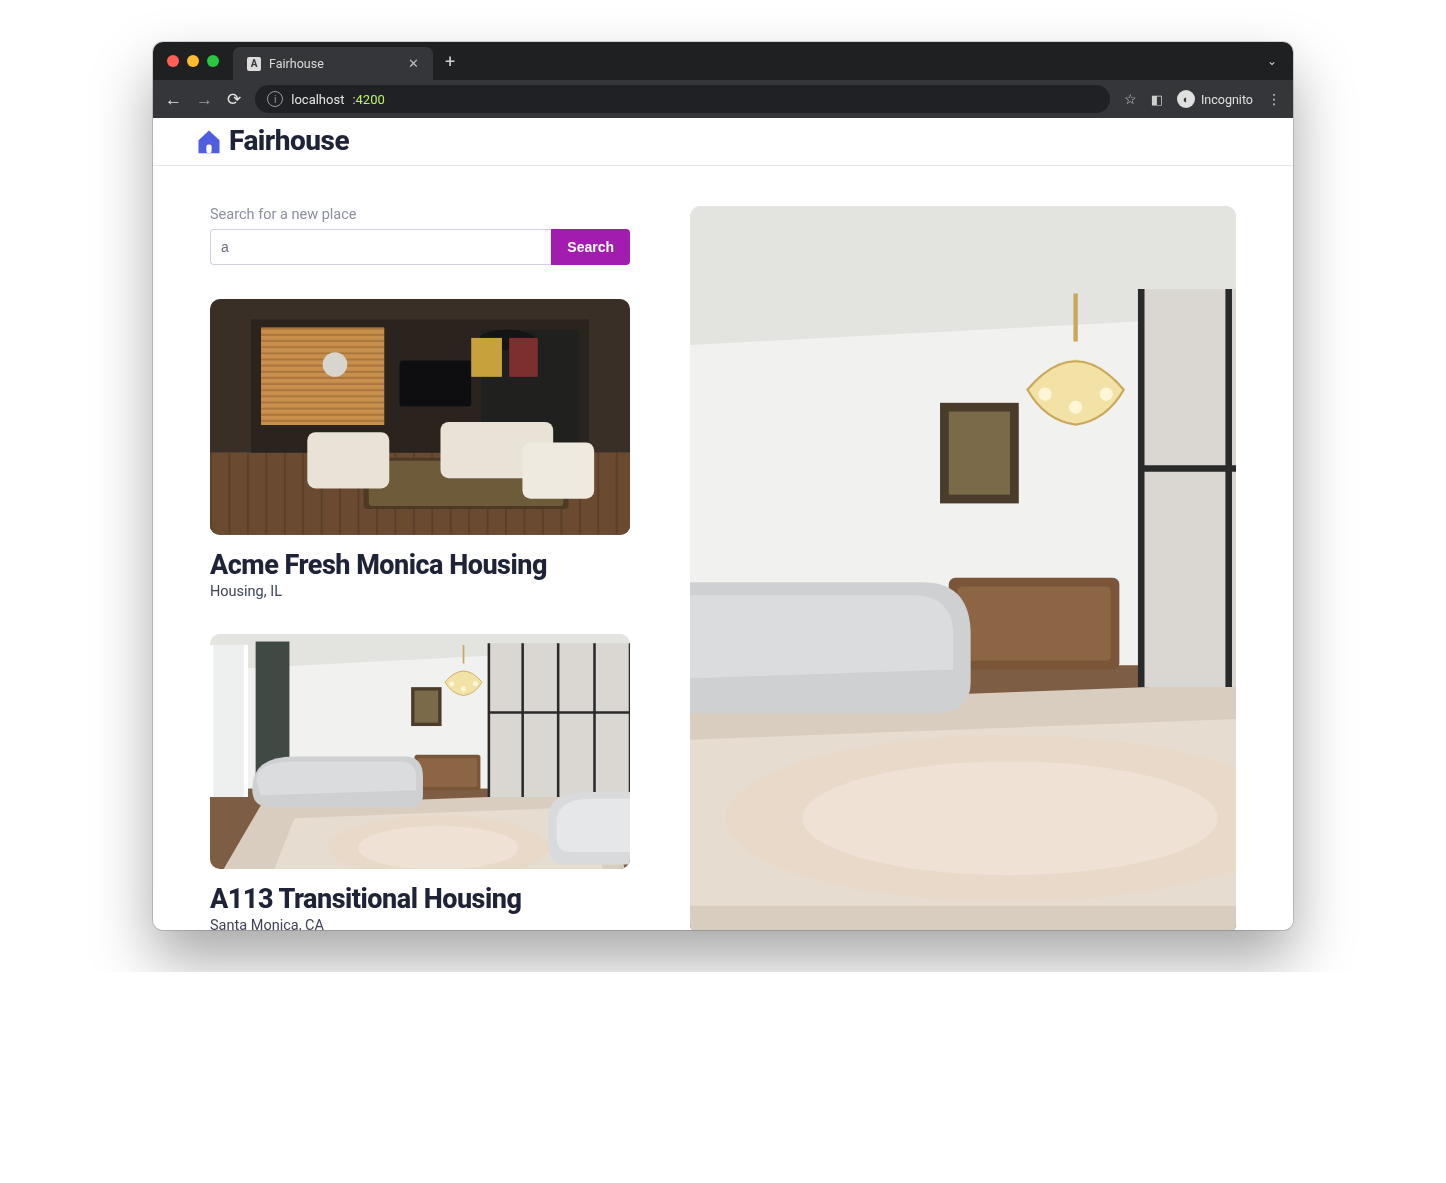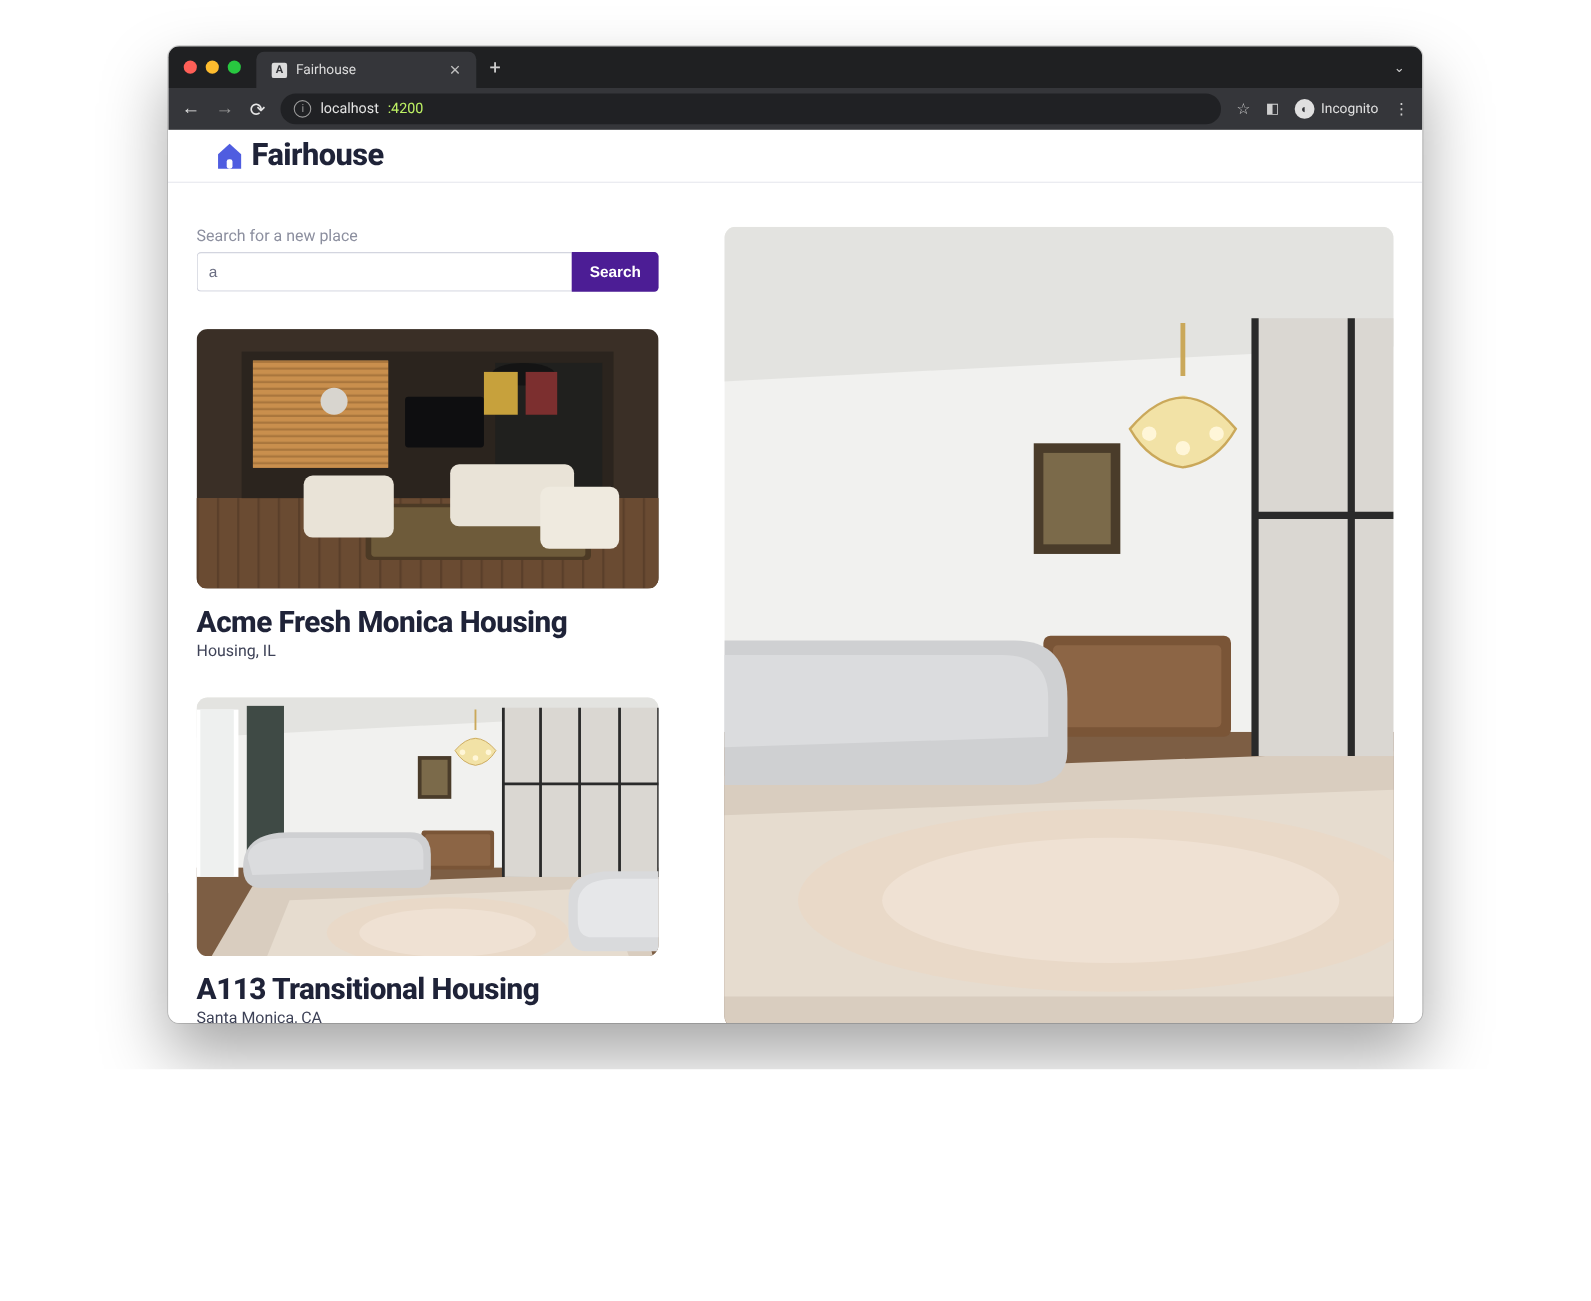--- a/index.html
+++ b/index.html
@@ -66,31 +66,31 @@
   
   .viewport { height: 812px; overflow:auto; background:#fff; }
   .brandbar {
     display:flex; align-items:center; gap:6px;
     padding:6px 42px 8px; border-bottom:1px solid #e7e8ee;
   }
   .house-icon { width:28px; height:28px; }
   .brand-name { font-size:28px; font-weight:800; color:#1f2338; letter-spacing:-0.5px;}
   .page {
     display:grid; grid-template-columns: 420px 1fr;
-    gap: 60px; padding: 40px 26px 40px;
+    gap: 60px; padding: 40px 57px 40px;
   }
   .search-label { font-size:14.5px; color:#8c8f9f; margin-bottom:6px; }
   .search-row { display:flex; }
   .search-input {
     flex:1; border:1px solid #cfd1dc; border-right:none;
     border-radius:4px 0 0 4px; height:36px; padding:0 10px;
     font-size:14px; color:#6b6e82; outline:none;
   }
   .search-btn {
-    background:#4c1d95; color:#fff; border:none; height:36px;
+    background:#a21caf; color:#fff; border:none; height:36px;
     padding:0 16px; font-size:14px; font-weight:600;
     border-radius:0 4px 4px 0; cursor:pointer;
   }
   .card { margin-top:34px; }
   .card-img {
     width:100%; border-radius:10px; display:block;
     aspect-ratio: 410/230; object-fit:cover;
   }
   .card h2 { font-size:27px; font-weight:800; color:#1f2338; margin-top:14px; letter-spacing:-0.5px;}
   .card .loc { font-size:14.5px; color:#3e4257; margin-top:2px; }

